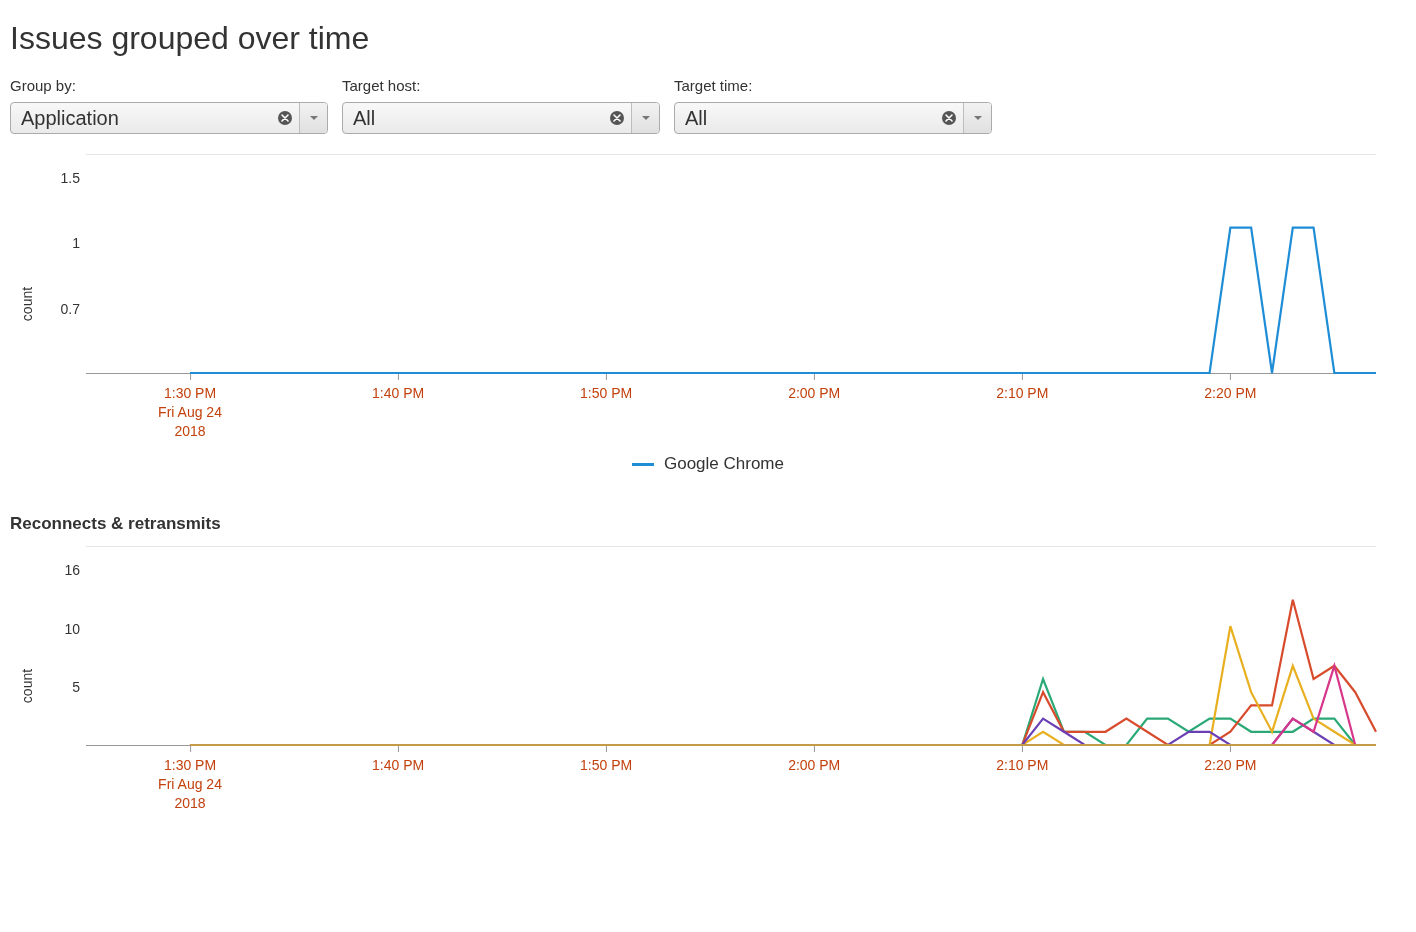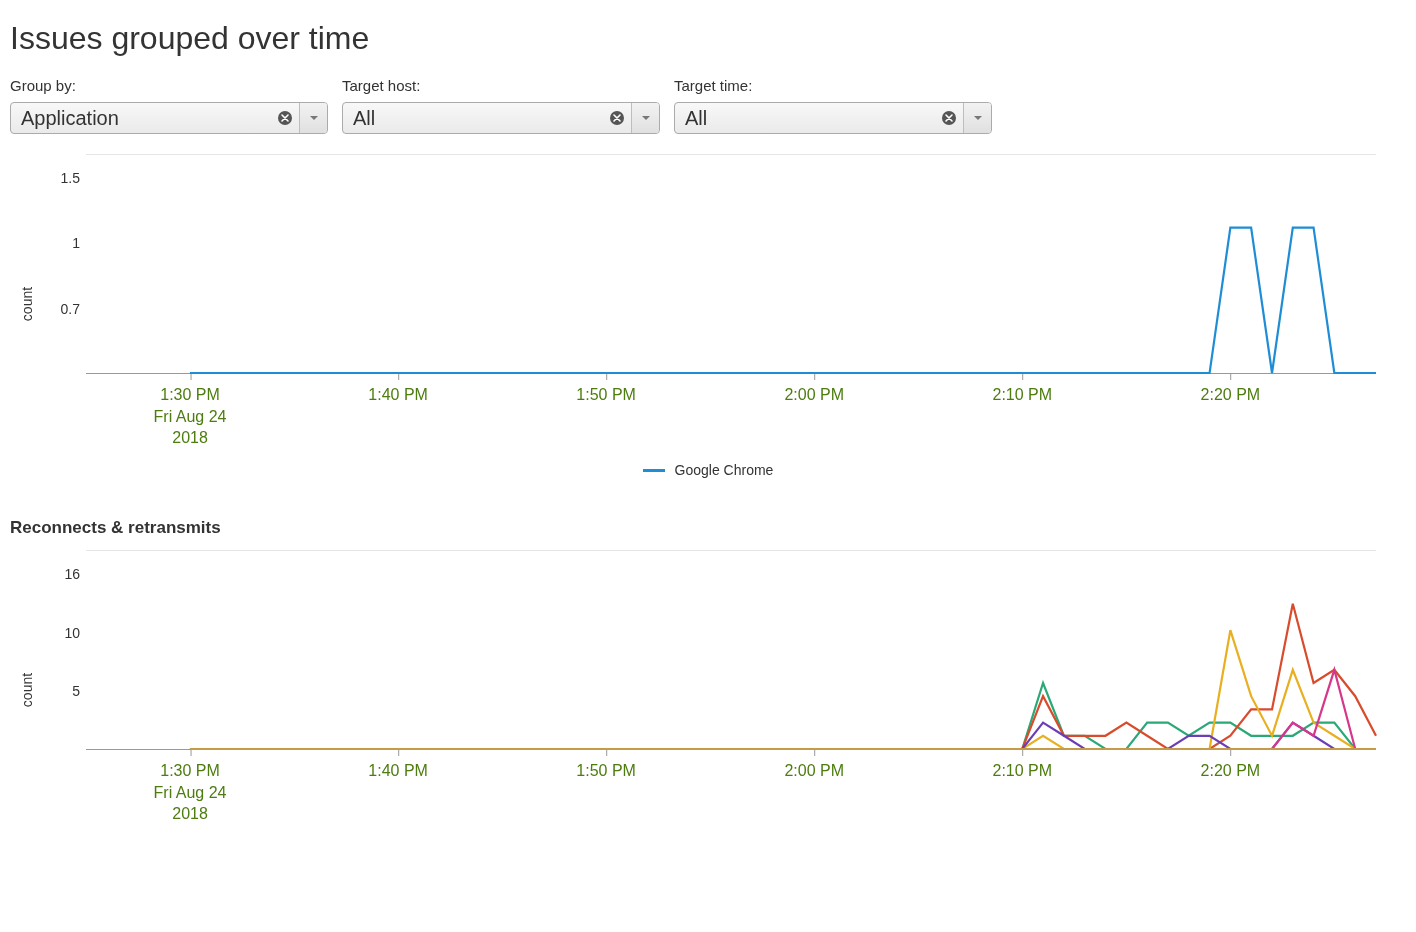--- a/index.html
+++ b/index.html
@@ -111,42 +111,42 @@
     left: 76px;
     right: 30px;
     bottom: 0;
     height: 76px;
   }
   .x-tick {
     position: absolute;
     top: 6px;
     transform: translateX(-50%);
     text-align: center;
-    font-size: 16px;
-    color: #4d7c0f;
+    font-size: 14px;
+    color: #c2410c;
     white-space: pre;
     line-height: 1.35;
   }
   .x-tick .tick-mark {
     position:absolute;
     top:-10px; left:50%;
     width:1px; height:6px; background:#999;
   }
   svg.lines {
     position: absolute;
     left:0; top:0; width:100%; height:100%;
     overflow: visible;
   }
   .legend {
-    margin-top: 8px;
+    margin-top: 0;
     display:flex;
     justify-content:center;
     align-items:center;
     gap:10px;
-    font-size:14px;
+    font-size:17px;
     color:#333;
   }
   .legend-swatch {
     width:22px; height:3px; display:inline-block;
   }
 </style>
 </head>
 <body>
 
 <h1 class="page-title">Issues grouped over time</h1>

